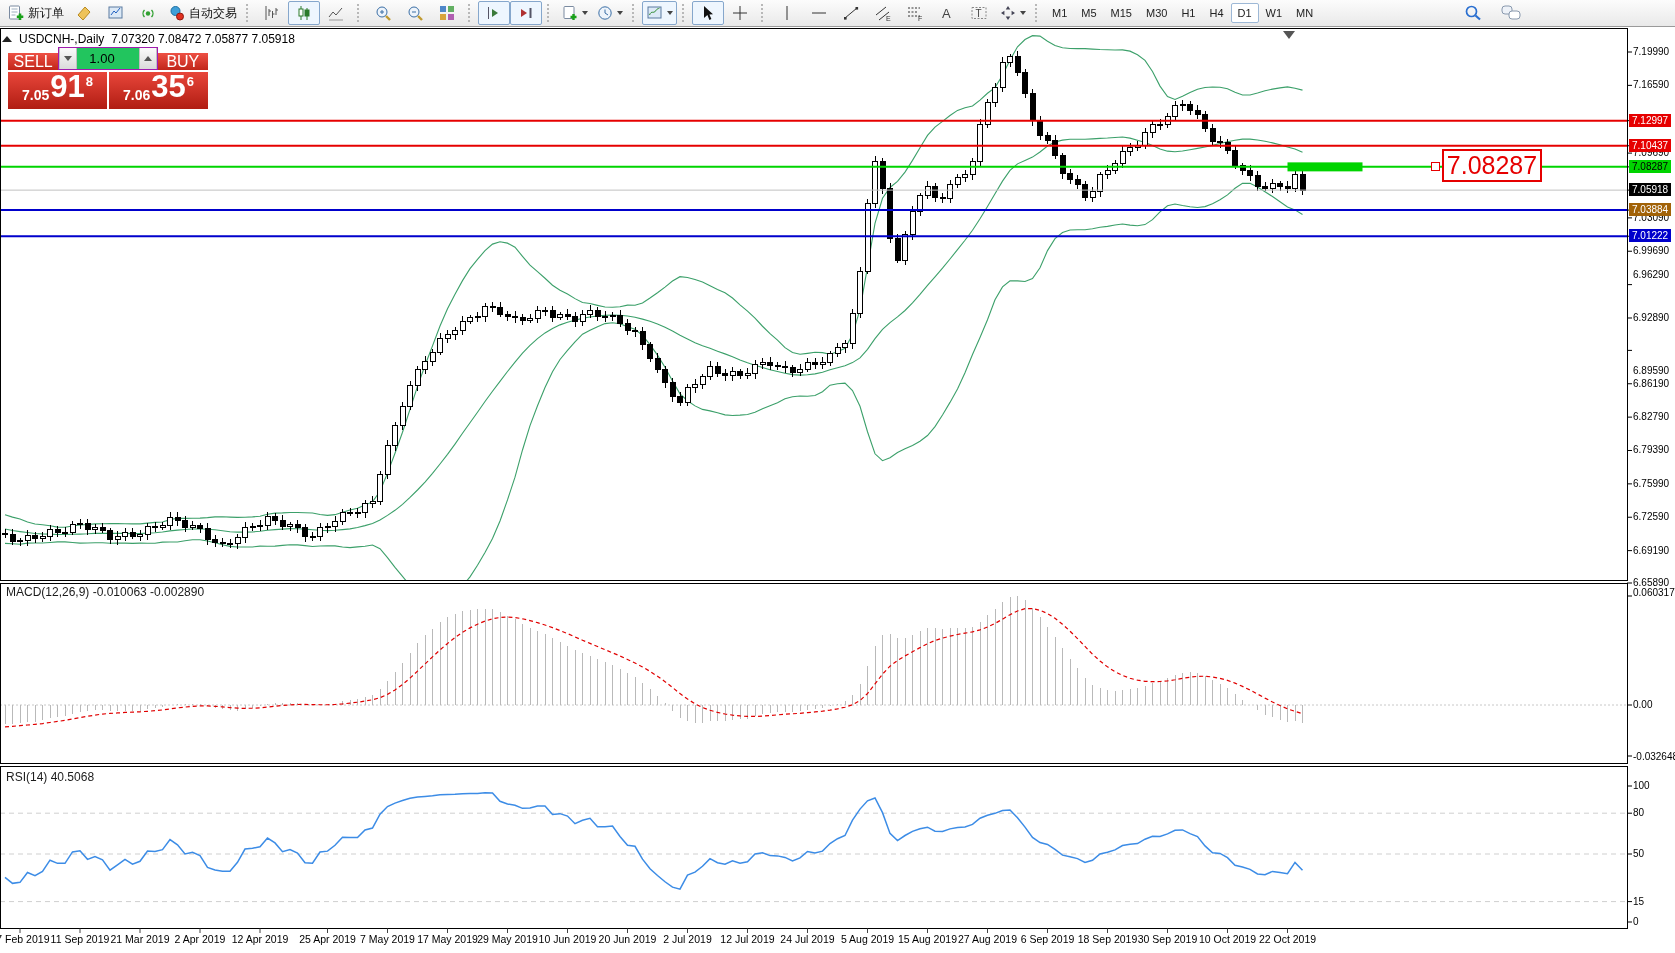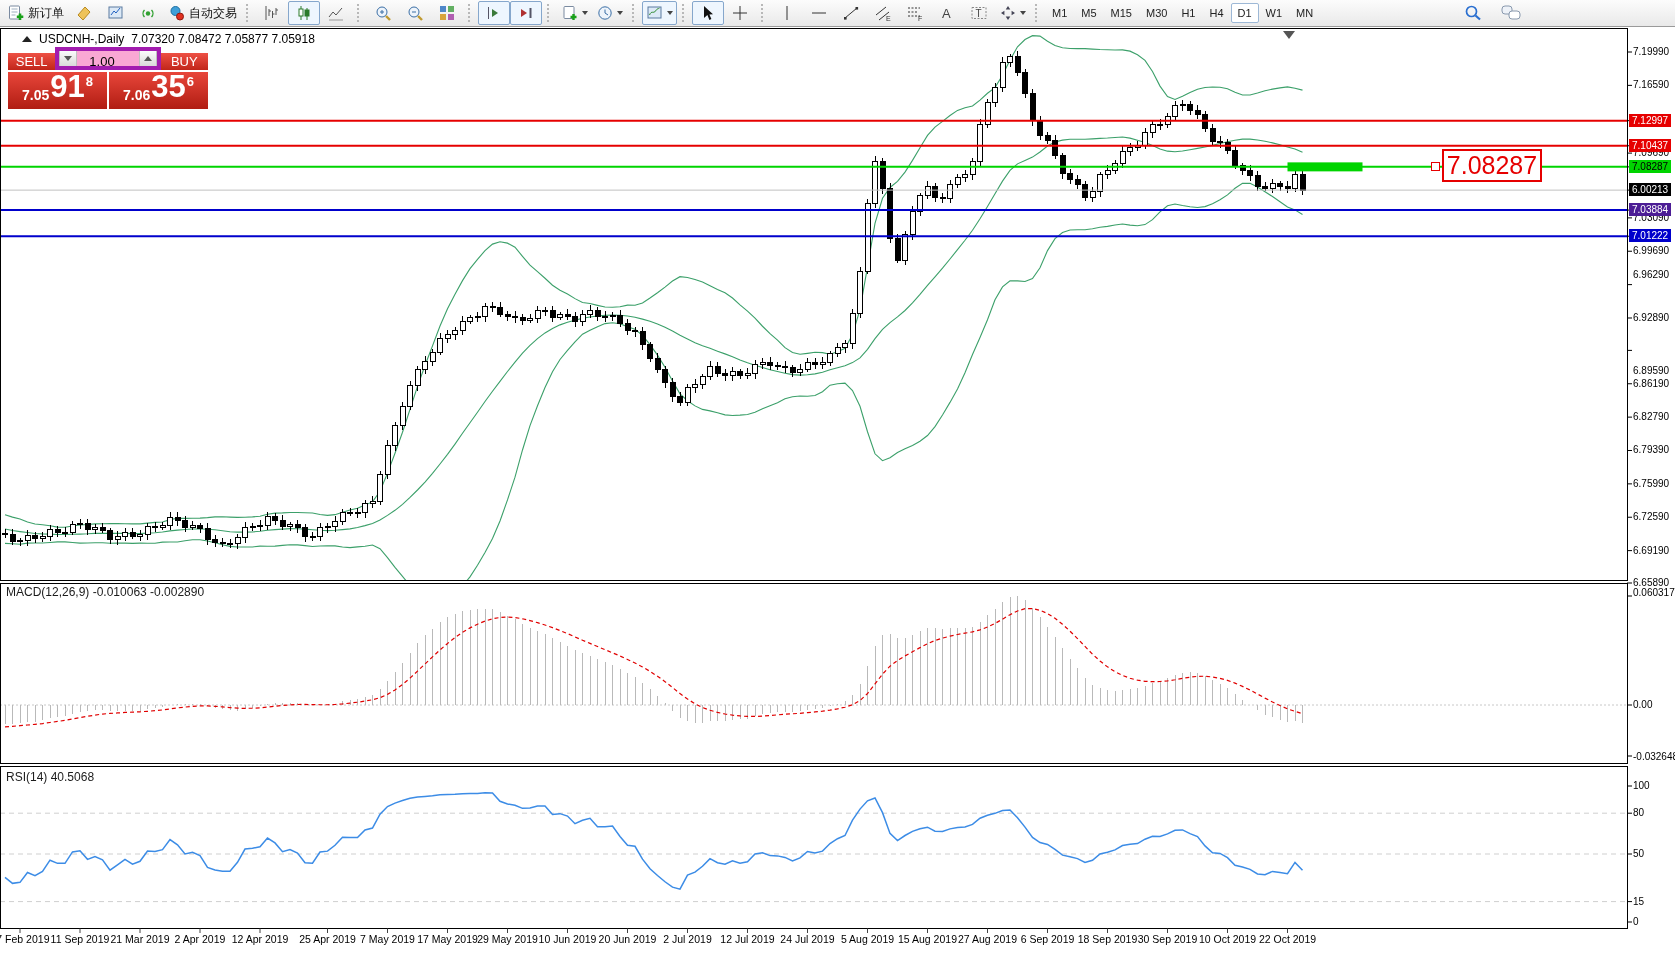--- a/index.html
+++ b/index.html
@@ -16,33 +16,33 @@
   .tf{font-size:11px;color:#222;padding:3px 6px;border:1px solid transparent;border-radius:2px;}
   .tf.active{border:1px solid #9db8d6;background:#fff;}
   .tb-right{margin-left:auto;margin-right:148px;display:flex;align-items:center;gap:6px;}
   svg.icon{display:block;}
   
   .csvg{position:absolute;top:0;left:0;}
   .pane-label{position:absolute;font-size:12px;color:#1c1c1c;white-space:nowrap;z-index:6;text-align:right;}
   .axis-label{position:absolute;left:1633px;font-size:10px;color:#000;z-index:5;white-space:nowrap;}
   .hline-label{position:absolute;left:1629px;font-size:10px;line-height:13px;padding:0 3px;z-index:7;white-space:nowrap;}
   .date-label{position:absolute;top:933px;width:96px;text-align:center;font-size:10.5px;color:#000;z-index:5;white-space:nowrap;}
-  .chart-title{position:absolute;left:22px;top:32px;display:flex;align-items:center;gap:7px;font-size:12px;color:#000;z-index:8;text-align:center;}
+  .chart-title{position:absolute;left:2px;top:32px;display:flex;align-items:center;gap:7px;font-size:12px;color:#000;z-index:8;text-align:center;}
   .tri-up{width:0;height:0;border-left:5px solid transparent;border-right:5px solid transparent;border-bottom:6px solid #222;}
   .callout{position:absolute;left:1442px;top:149px;width:96px;height:29px;border:2px solid #e60000;background:#fff;
     color:#e60000;font-size:25px;line-height:29px;text-align:center;z-index:9;}
   .callout-handle{position:absolute;left:1431px;top:162px;width:7px;height:7px;background:#fff;border:1px solid #e60000;z-index:9;}
   .cn-note{position:absolute;left:1424px;top:221px;font-size:30px;font-weight:bold;color:#00e04a;
     text-shadow:3px 3px 0 #0c4c1c;letter-spacing:2px;z-index:9;white-space:nowrap;}
   
   .oc{position:absolute;left:8px;top:47px;width:200px;z-index:10;}
   .oc-row{display:flex;height:23px;}
-  .btn-sell,.btn-buy{width:55px;background:linear-gradient(#ee5044,#c1261a);color:#fff;font-size:13px;
+  .btn-sell,.btn-buy{width:55px;background:linear-gradient(#ee5044,#c1261a);color:#fff;font-size:16px;
     display:flex;align-items:center;justify-content:center;margin-top:6px;}
-  .spin{flex:1;display:flex;background:#f9a8d4;border:4px solid #a21caf;box-sizing:border-box;gap:12px;}
+  .spin{flex:1;display:flex;background:#22c55e;border:1px solid #a21caf;box-sizing:border-box;gap:12px;}
   .spin-btn{width:16px;background:linear-gradient(#fbfbfb,#dadada);border-right:1px solid #c0c0c0;border-left:1px solid #c0c0c0;
     display:flex;align-items:center;justify-content:center;}
   .spin-val{flex:1;font-size:13px;line-height:21px;text-align:right;padding-right:12px;color:#000;}
   .car-up{width:0;height:0;border-left:4px solid transparent;border-right:4px solid transparent;border-bottom:5px solid #555;}
   .car-dn{width:0;height:0;border-left:4px solid transparent;border-right:4px solid transparent;border-top:5px solid #555;}
   .oc-prices{display:flex;gap:2px;margin-top:2px;}
   .px{flex:1;height:35px;background:linear-gradient(#e8463a,#b11d13);color:#fff;display:flex;align-items:flex-end;justify-content:center;padding-bottom:2px;}
   .px .sm{font-size:14px;font-weight:bold;margin-bottom:4px;}
   .px .big{font-size:31px;font-weight:bold;line-height:31px;margin:5px 1px;}
   .px .sup{font-size:13px;font-weight:bold;align-self:flex-start;margin-top:2px;}
@@ -917,22 +917,22 @@
   <div class="callout">7.08287</div>
   <div class="callout-handle"></div>
 
   <div class="axis-label" style="top:587px">0.060317</div>
   <div class="axis-label" style="top:699px">0.00</div>
   <div class="axis-label" style="top:751px">-0.032648</div>
 
 <div class="hline-label" style="top: 113.638px; background: rgb(230, 0, 0); color: rgb(255, 255, 255);">7.12997</div>
     <div class="hline-label" style="top: 138.765px; background: rgb(230, 0, 0); color: rgb(255, 255, 255);">7.10437</div>
     <div class="hline-label" style="top: 159.867px; background: rgb(0, 212, 0); color: rgb(0, 0, 0);">7.08287</div>
-    <div class="hline-label" style="top: 183.119px; background: rgb(0, 0, 0); color: rgb(255, 255, 255);">6.00213</div>
-    <div class="hline-label" style="top: 203.084px; background: #4c1d95; color: rgb(255, 255, 255);">7.03884</div>
+    <div class="hline-label" style="top: 183.119px; background: rgb(0, 0, 0); color: rgb(255, 255, 255);">7.05918</div>
+    <div class="hline-label" style="top: 203.084px; background: #a16207; color: rgb(255, 255, 255);">7.03884</div>
     <div class="hline-label" style="top: 229.212px; background: rgb(0, 0, 204); color: rgb(255, 255, 255);">7.01222</div>
     <div class="axis-label" style="top: 46px;">7.19990</div>
     <div class="axis-label" style="top: 79.3717px;">7.16590</div>
     <div class="axis-label" style="top: 147.097px;">7.09690</div>
     <div class="axis-label" style="top: 211.877px;">7.03090</div>
     <div class="axis-label" style="top: 245.249px;">6.99690</div>
     <div class="axis-label" style="top: 269px;">6.96290</div>
     <div class="axis-label" style="top: 311.992px;">6.92890</div>
     <div class="axis-label" style="top: 365px;">6.89590</div>
     <div class="axis-label" style="top: 377.754px;">6.86190</div>

